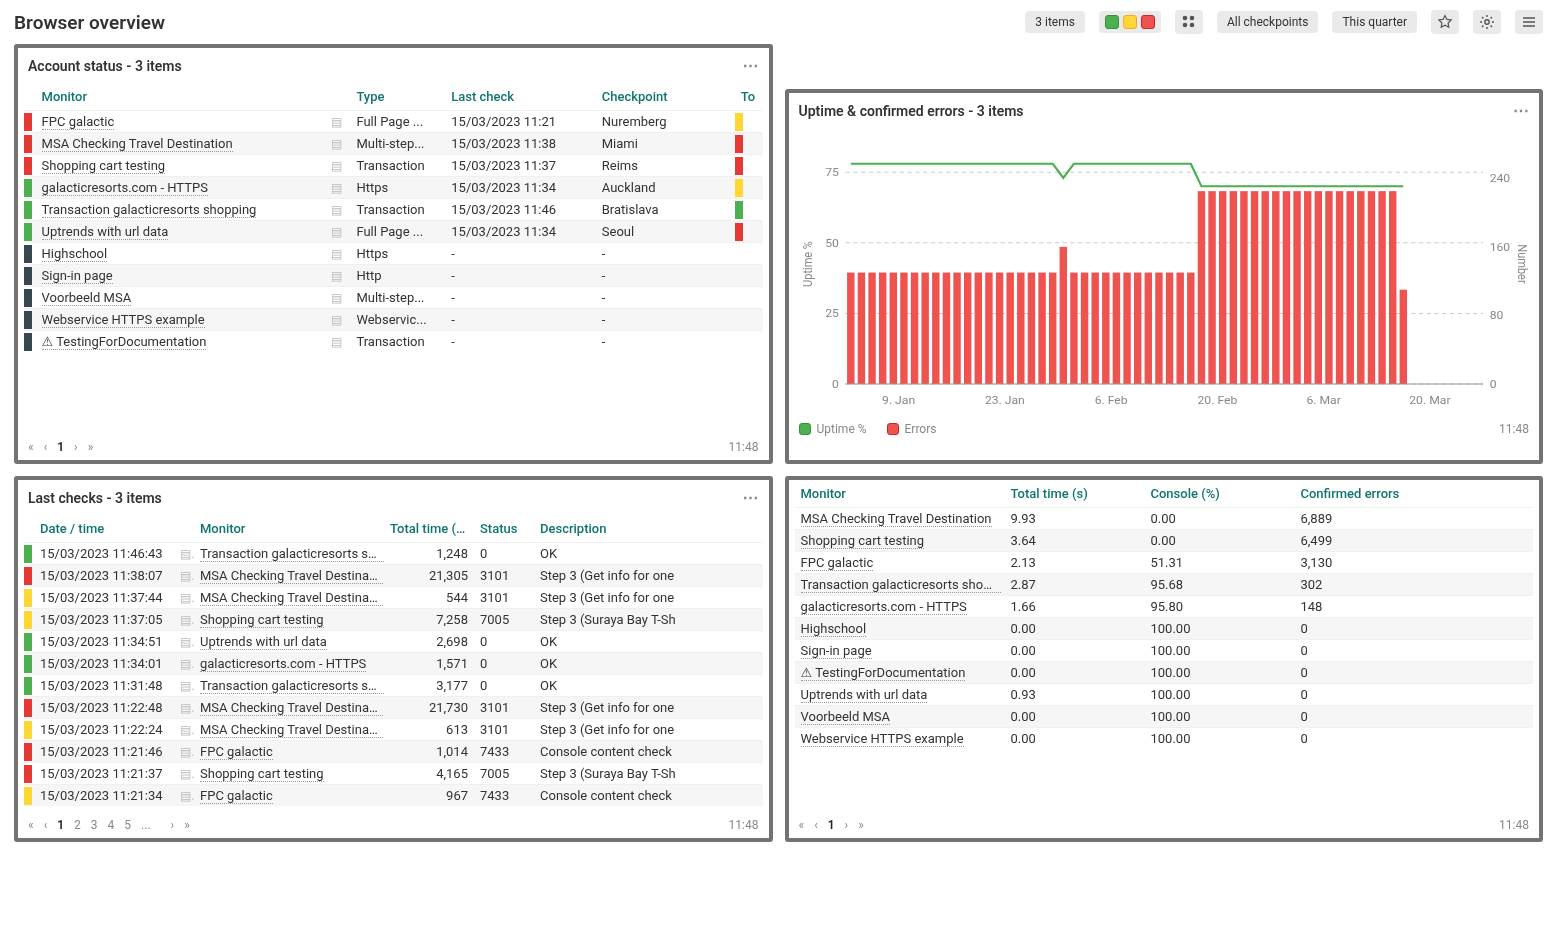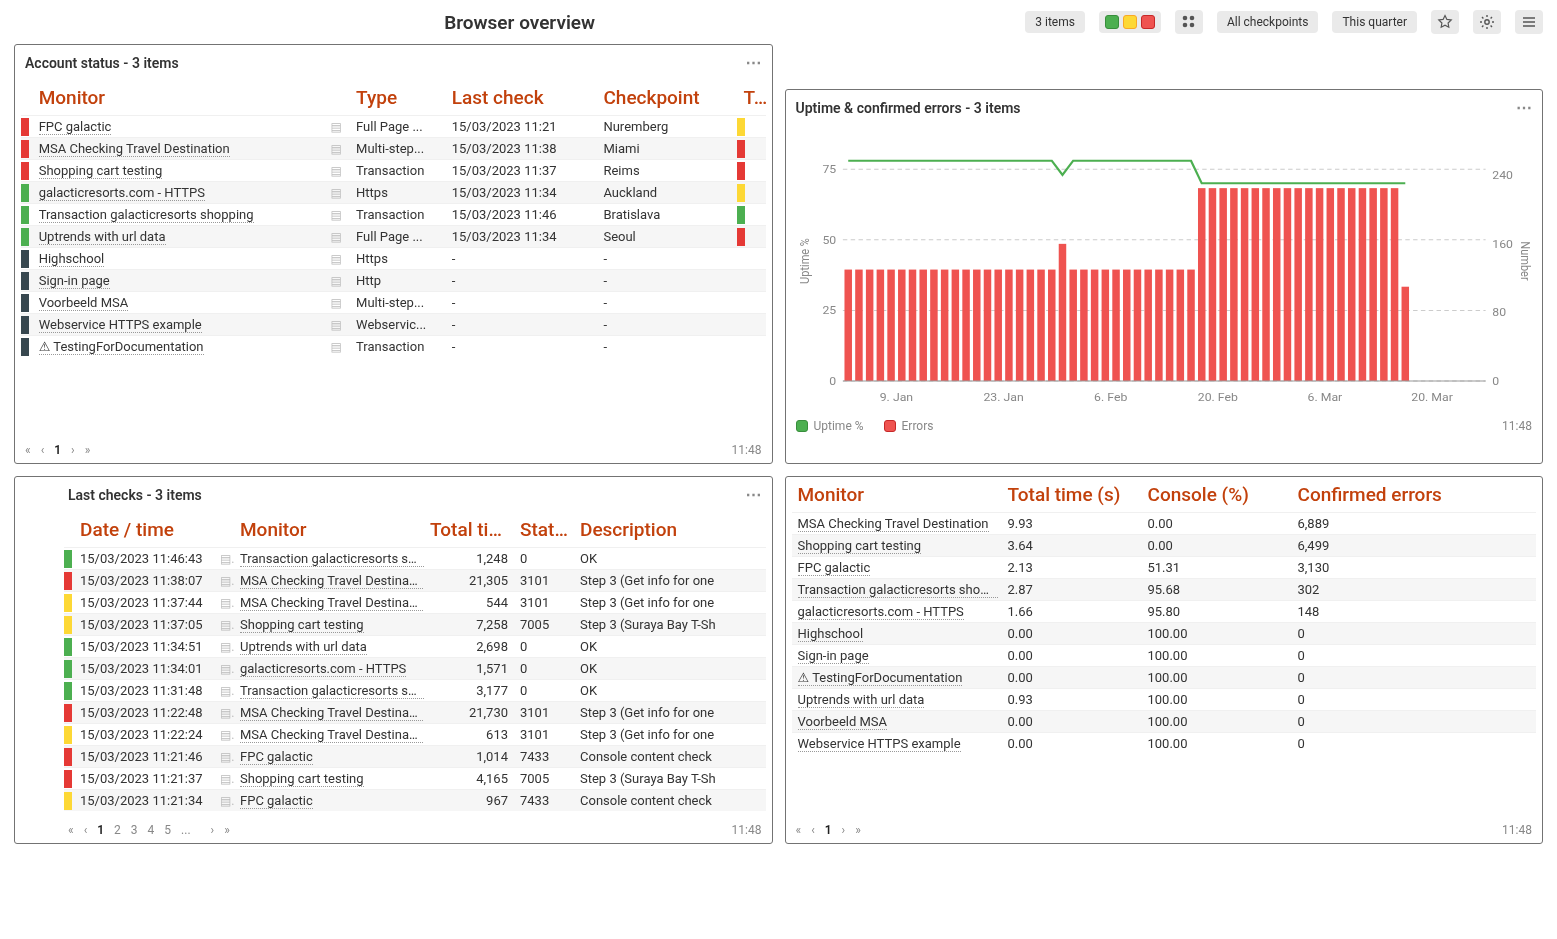--- a/index.html
+++ b/index.html
@@ -5,21 +5,21 @@
   * { box-sizing: border-box; margin: 0; padding: 0; }
   body {
     font-family: -apple-system, "Segoe UI", Roboto, Arial, sans-serif;
     font-size: 13px;
     background: #fff;
     color: #333;
     padding: 10px 14px;
   }
 
   
-  .page-header { display: flex; align-items: center; margin-bottom: 10px; text-align: center; }
+  .page-header { display: flex; align-items: center; margin-bottom: 10px; }
   .page-title  { font-size: 19px; font-weight: 600; flex: 1; }
   .hdr-badges  { display: flex; gap: 14px; align-items: center; }
   .badge {
     background: #eaeaea; border-radius: 4px; padding: 4px 10px;
     font-size: 12px; cursor: pointer; display: inline-flex; align-items: center; gap: 4px;
   }
   .badge.square { padding: 4px 6px; }
   .status-sq {
     width: 14px; height: 14px; border-radius: 3px; display: inline-block;
   }
@@ -29,36 +29,36 @@
   .icon { width: 16px; height: 16px; display: inline-block; }
 
   
   .grid {
     display: grid;
     grid-template-columns: 1fr 1fr;
     grid-template-rows: auto auto;
     gap: 12px;
   }
   .panel {
-    border: 1px solid #737373; border-radius: 3px; background: #fff;
+    border: 4px solid #737373; border-radius: 3px; background: #fff;
     display: flex; flex-direction: column;
     min-height: 0;
   }
   .panel-header {
     display: flex; align-items: center; padding: 8px 10px;
     font-weight: 600; font-size: 14px;
   }
   .panel-header .spacer { flex: 1; }
   .panel-body { padding: 0 6px 6px 6px; overflow: hidden; }
 
   
   table { width: 100%; border-collapse: collapse; table-layout: fixed; }
   th {
-    text-align: left; color: #c2410c; font-weight: 500;
-    padding: 6px 6px; font-size: 19px; white-space: nowrap;
+    text-align: left; color: #0f766e; font-weight: 500;
+    padding: 6px 6px; font-size: 13px; white-space: nowrap;
     overflow: hidden; text-overflow: ellipsis;
   }
   td {
     padding: 3px 6px; font-size: 13px; white-space: nowrap;
     overflow: hidden; text-overflow: ellipsis;
     border-top: 1px solid #f0f0f0;
   }
   tr.striped:nth-child(even) td { background: #f6f6f6; }
   td.right, th.right { text-align: right; }
 
@@ -399,21 +399,21 @@
       <span class="legend-sq" style="background:#4caf50;border:1px solid #388e3c"></span>
       <span>Uptime %</span>
       <span style="width:8px"></span>
       <span class="legend-sq" style="background:#ef5350;border:1px solid #c62828"></span>
       <span>Errors</span>
       <span class="spacer" style="flex:1"></span>
       <span>11:48</span>
     </div>
   </div>
 
-  <div class="panel" style="grid-column:1;grid-row:2;padding-left:43px;">
+  <div class="panel" style="grid-column:1;grid-row:2;">
     <div class="panel-header">
       <span>Last checks - 3 items</span>
       <span class="spacer"></span>
       <span class="ellipsis-icon"></span>
     </div>
     <div class="panel-body">
       <table id="tbl-last">
         <colgroup>
           <col style="width:10px">
             <col style="width:140px">

